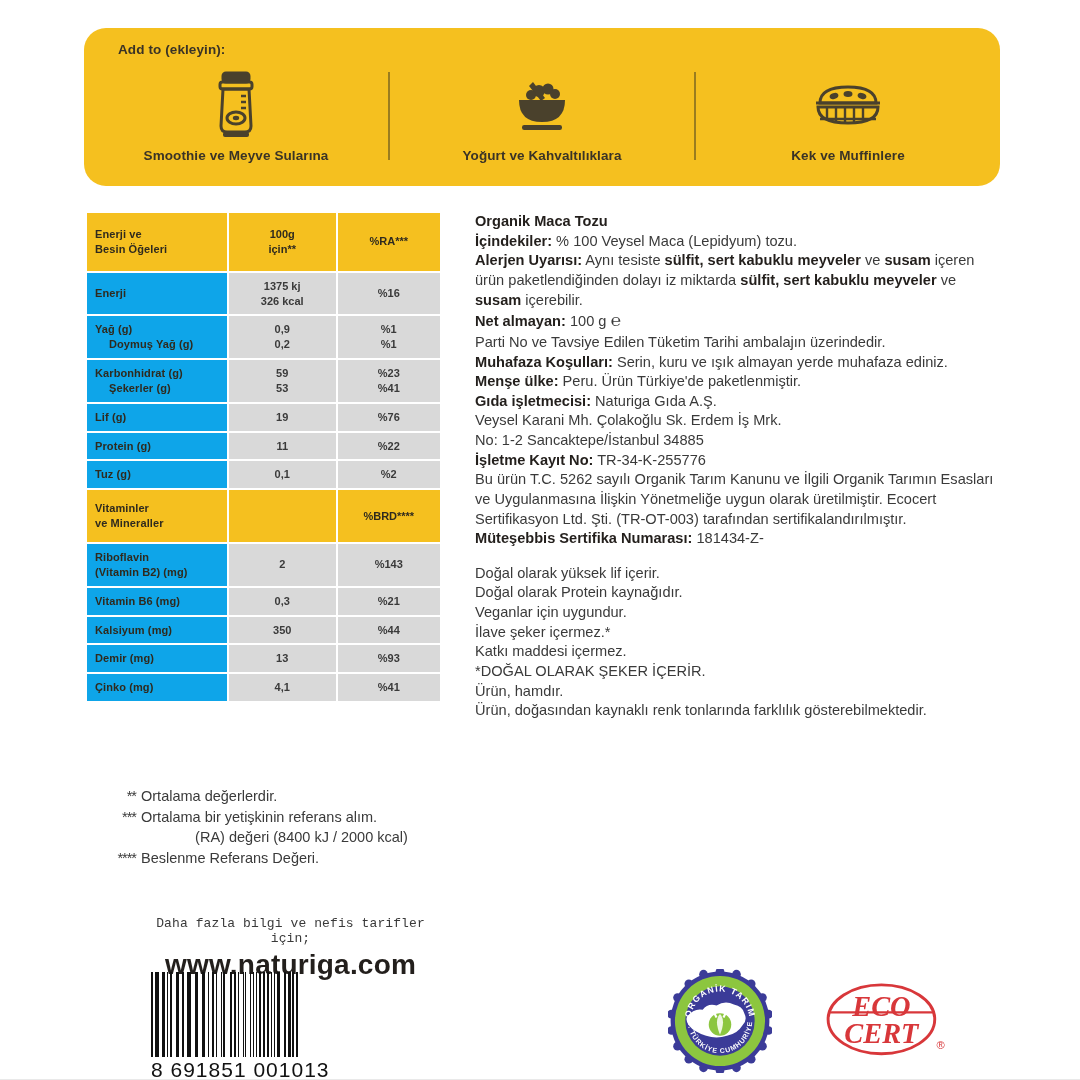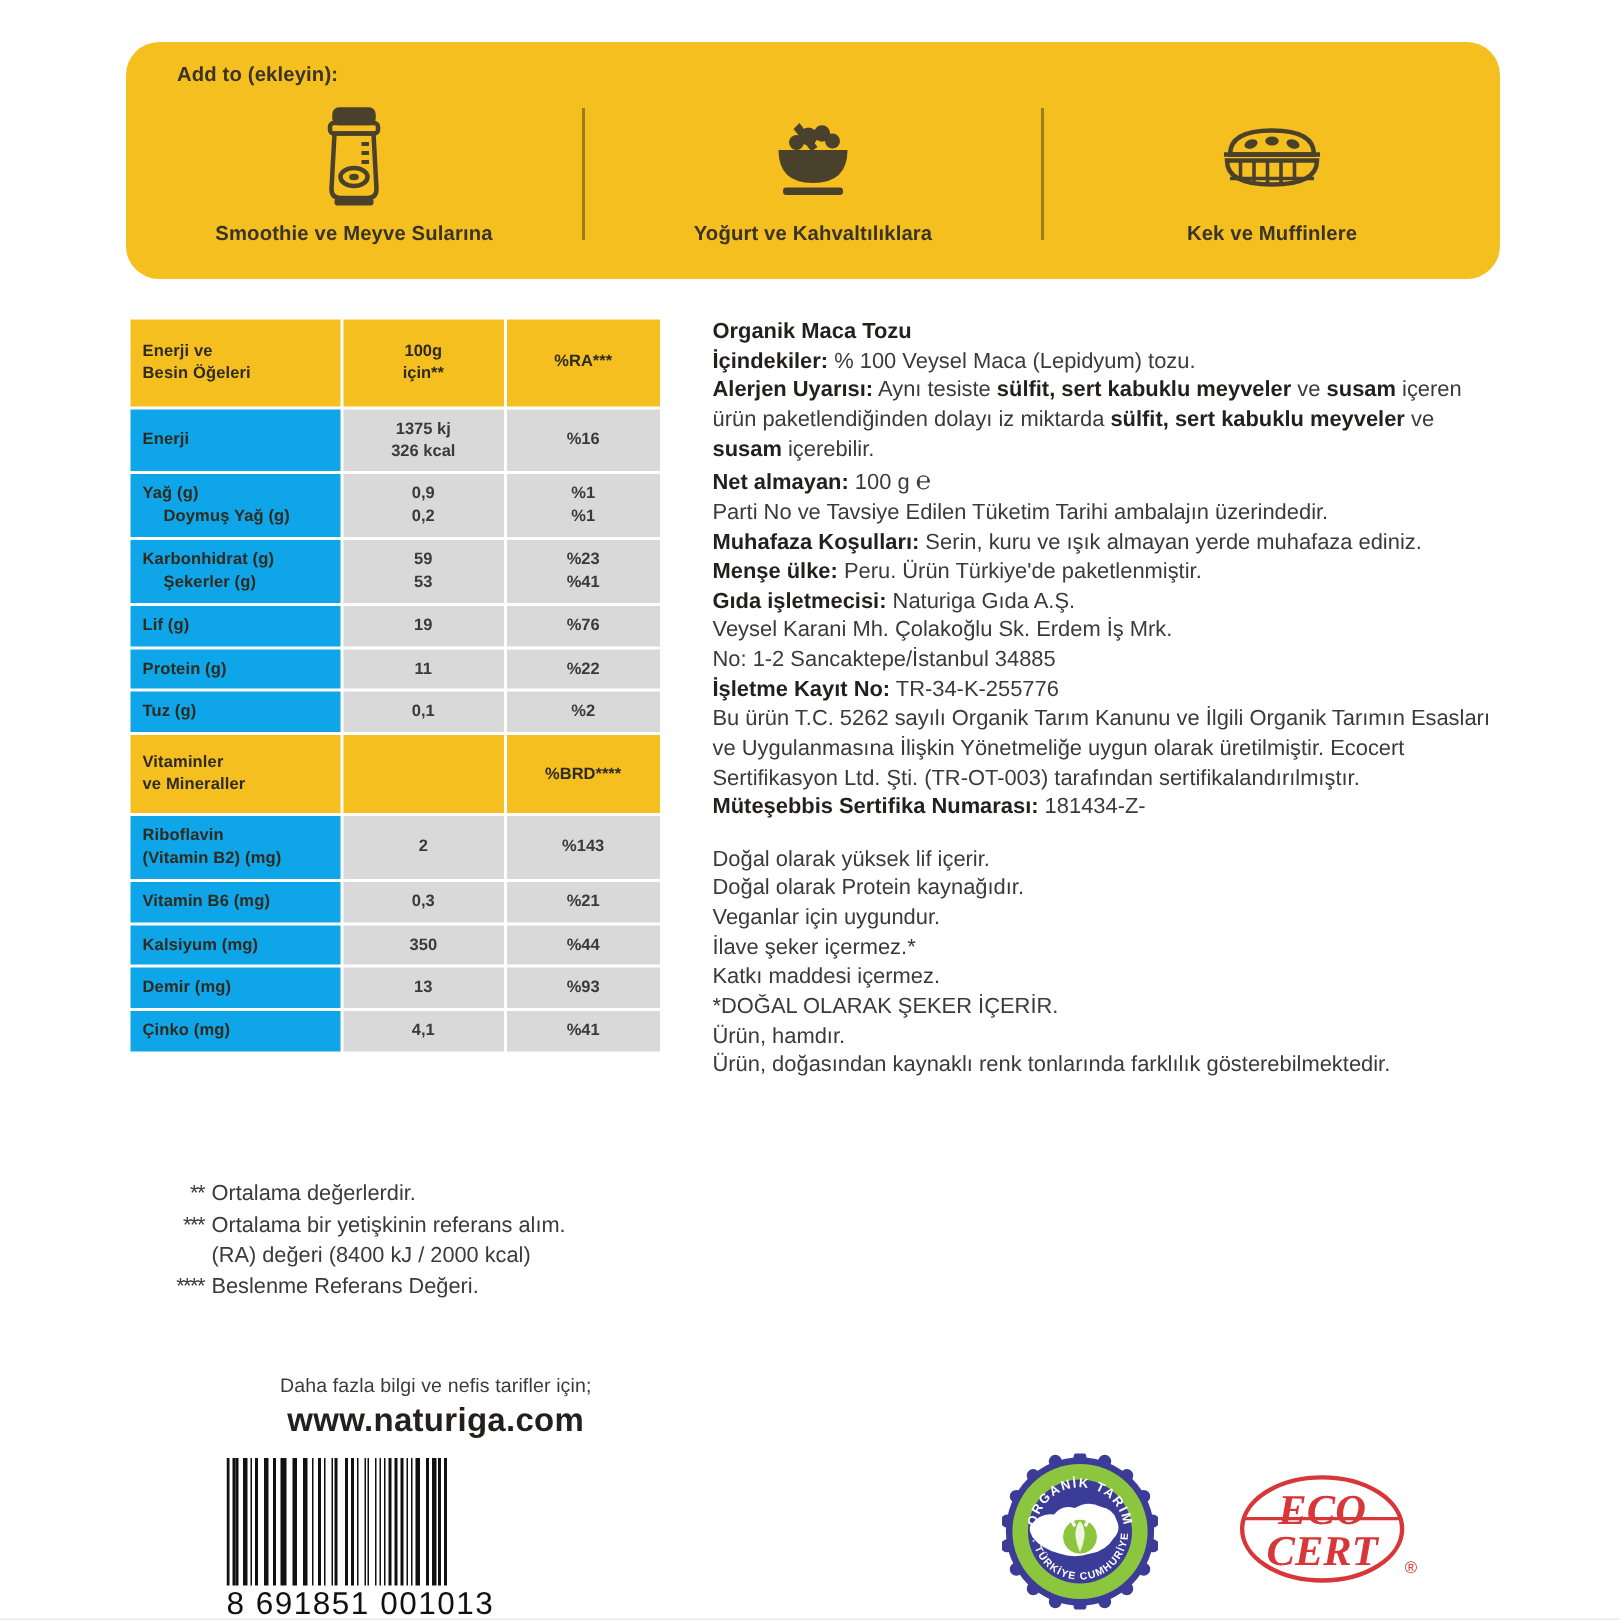--- a/index.html
+++ b/index.html
@@ -147,21 +147,21 @@
   }
   .fn-row { display: flex; }
   .fn-star {
     width: 44px;
     text-align: right;
     padding-right: 5px;
     flex: 0 0 auto;
     letter-spacing: -1px;
   }
   .fn-text { flex: 1 1 auto; }
-  .fn-cont { padding-left: 49px; }
+  .fn-cont { padding-left: 49px; text-align: center; }
 
   
   .info {
     position: absolute;
     left: 475px;
     top: 212px;
     width: 525px;
     font-size: 14.6px;
     line-height: 1.345;
     color: #3a3a3a;
@@ -177,23 +177,24 @@
     position: absolute;
     left: 133px;
     top: 916px;
     width: 315px;
     text-align: center;
   }
   .web-lead {
     font-size: 13px;
     color: #3a3a3a;
     letter-spacing: .1px;
+    font-family: Liberation Mono, monospace;
   }
   .web-url {
-    font-size: 22px;
+    font-size: 28px;
     font-weight: 700;
     color: #231f1c;
     letter-spacing: .2px;
     margin-top: 3px;
   }
   .barcode-wrap {
     position: absolute;
     left: 151px;
     top: 972px;
     width: 265px;

